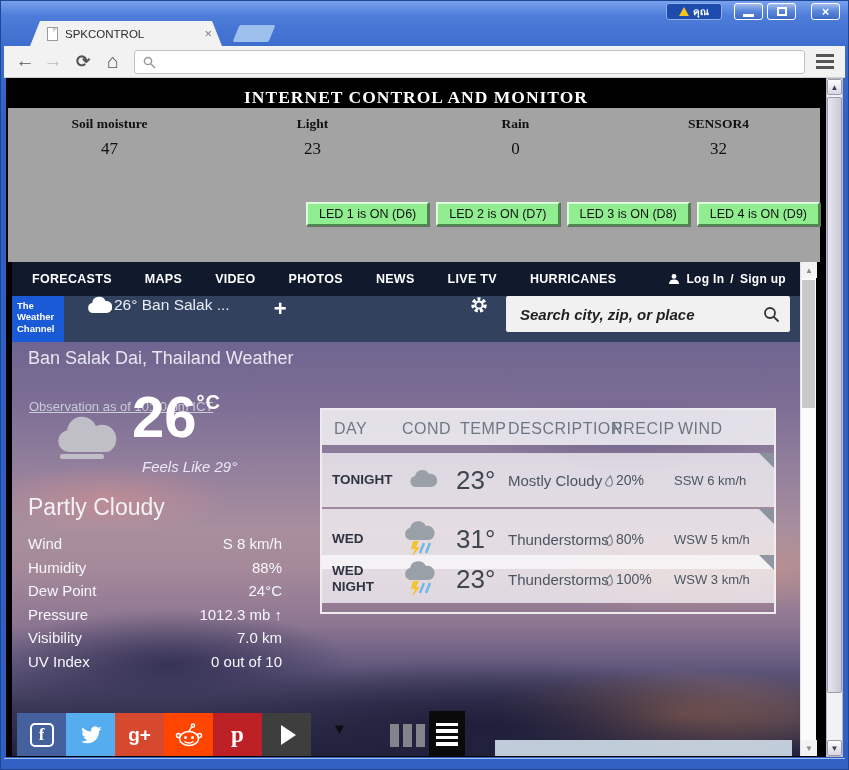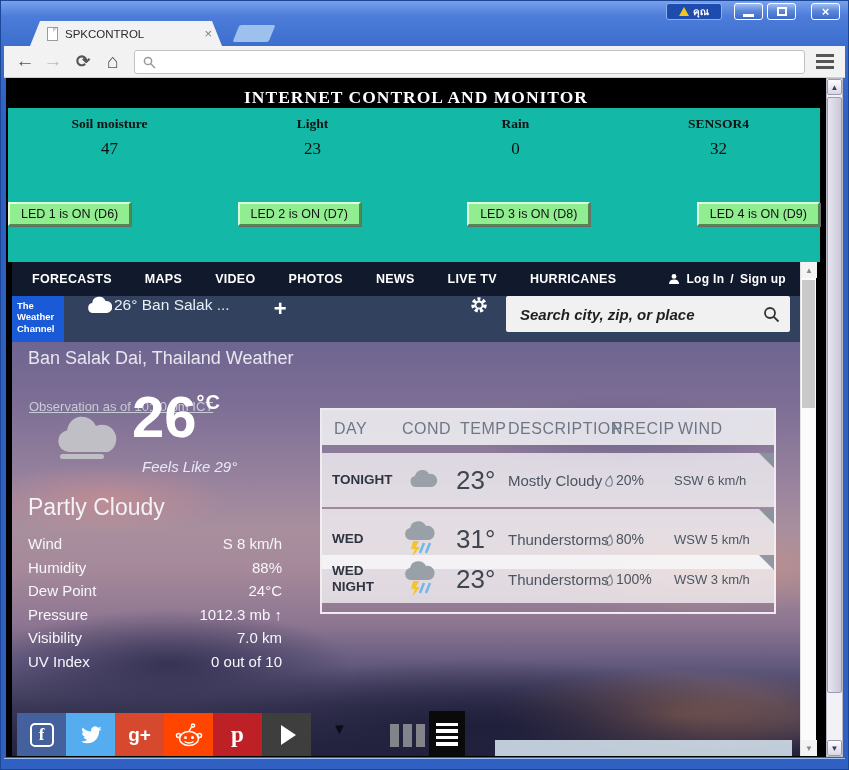--- a/index.html
+++ b/index.html
@@ -28,25 +28,25 @@
   .toolbar{position:absolute;left:4px;top:46px;width:841px;height:32px;background:#f2f2f2;border-bottom:1px solid #cfcfcf;}
   .navbtn{position:absolute;top:2px;width:26px;height:26px;display:flex;align-items:center;justify-content:center;font-size:19px;font-weight:bold;color:#555;}
   .b-back{left:8px}.b-fwd{left:36px;color:#b9bdc2}.b-reload{left:66px;font-size:17px}.b-home{left:96px;font-size:20px}
   .addressbar{position:absolute;left:130px;top:4px;right:40px;height:24px;background:#fff;border:1px solid #c2c2c2;border-radius:3px;display:flex;align-items:center;padding-left:8px;}
   .addr-input{border:none;outline:none;flex:1;height:18px;font-size:12px;font-family:"Liberation Sans",sans-serif;background:transparent;margin-left:6px;}
   .hamburger{position:absolute;right:11px;top:8px;width:18px;}
   .hamburger div{height:3px;background:#555;margin-bottom:3px;}
   
   .page{position:absolute;left:6px;top:78px;width:820px;height:679px;background:#000;overflow:hidden;}
   .ctl-header{position:absolute;top:9px;left:0;width:100%;text-align:center;color:#fff;font-family:"Liberation Serif",serif;font-weight:bold;font-size:17.5px;letter-spacing:1px;}
-  .gray-panel{position:absolute;top:30px;left:2px;width:812px;height:154px;background:#14b8a6;}
+  .gray-panel{position:absolute;top:30px;left:2px;width:812px;height:154px;background:#a3a3a3;}
   .sensor-grid{position:absolute;top:8px;left:0;width:100%;display:grid;grid-template-columns:1fr 1fr 1fr 1fr;text-align:center;font-family:"Liberation Serif",serif;color:#111;}
   .sensor-label{font-weight:bold;font-size:13.5px;}
   .sensor-value{font-size:17px;margin-top:7px;}
-  .led-row{position:absolute;top:94px;left:0;width:100%;display:flex;justify-content:space-between;gap:7px;}
+  .led-row{position:absolute;top:94px;left:0;width:100%;display:flex;justify-content:flex-end;gap:7px;}
   .led-btn{background:#90ee90;border-top:2px solid #ddffdd;border-left:2px solid #ddffdd;border-right:2px solid #4d8a4d;border-bottom:2px solid #4d8a4d;box-shadow:1px 1px 0 #6b6b6b;font-size:12.5px;color:#111;padding:3px 11px;font-family:"Liberation Sans",sans-serif;}
   
   .widget{position:absolute;left:6px;top:184px;width:788px;height:494px;overflow:hidden;background:#1b1b2a;}
   .wnav{position:absolute;left:0;top:0;width:100%;height:34px;background:#101a2c;display:flex;align-items:center;gap:33px;padding:0 14px 0 20px;color:#fff;font-weight:bold;font-size:12.5px;letter-spacing:.3px;}
   .auth{margin-left:auto;display:flex;align-items:center;gap:6px;font-size:12px;}
   .wbar{position:absolute;top:34px;left:0;width:100%;height:46px;background:#32415d;display:flex;align-items:flex-start;}
   .twc-logo{width:52px;height:46px;background:#1a5ad7;color:#fff;font-size:9.5px;font-weight:bold;line-height:1.2;padding:4px 0 0 5px;flex:0 0 auto;}
   .loc-cloud{margin-left:22px;flex:0 0 auto;}
   .loc-text{margin-left:2px;font-size:15.5px;color:#e9edf6;}
   .add-loc{margin-left:44px;font-size:22px;font-weight:bold;color:#fff;}

